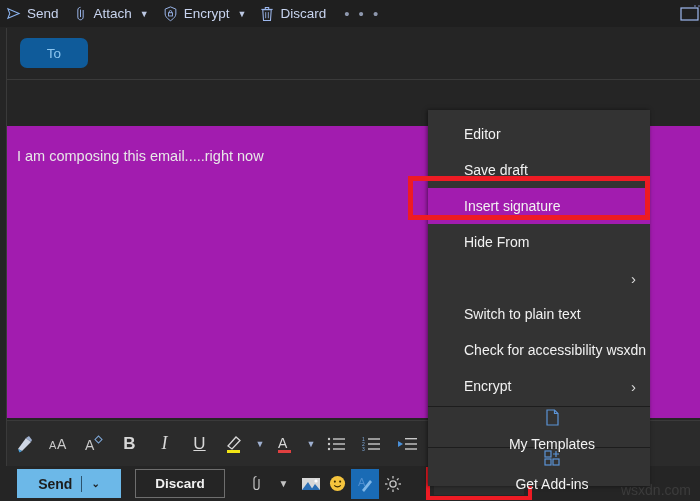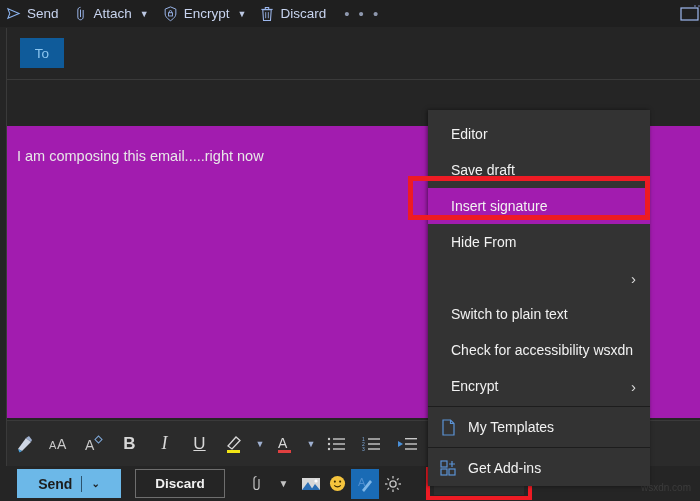--- a/index.html
+++ b/index.html
@@ -30,23 +30,23 @@
   
   .leftrule {
     position: absolute; left: 6px; top: 28px; width: 1px; height: 440px;
     background: #3a3a3a;
   }
   .to-row {
     position: absolute; left: 7px; top: 28px; width: 693px; height: 52px;
     border-bottom: 1px solid #3a3a3a;
   }
   .to-chip {
-    position: absolute; left: 13px; top: 10px; width: 44px; height: 30px;
+    position: absolute; left: 13px; top: 10px; width: 68px; height: 30px;
     background: #0f5b9a; color: #8cc6f0; font-size: 13.5px;
-    display: flex; align-items: center; justify-content: center;
+    display: flex; align-items: center; justify-content: center; border-radius: 7px;
   }
   .subject-row {
     position: absolute; left: 7px; top: 80px; width: 693px; height: 46px;
     border-bottom: 1px solid #3a3a3a;
   }
   .subject-text {
     position: absolute; left: 10px; top: 15px;
     color: #e6e6e6; font-size: 14.5px;
   }
 
@@ -102,41 +102,41 @@
     background: #2e2e2e; color: #cfcfcf;
     font-size: 14px; letter-spacing: 2.5px;
     display: flex; align-items: center; padding-left: 9px;
   }
   .dots-outline {
     position: absolute; left: 426px; top: 467px; width: 106px; height: 33px;
     border: 4px solid #ee1b24; pointer-events: none;
   }
   .watermark {
     position: absolute; right: 9px; top: 482px;
-    color: #3c3c3c; font-size: 10px; font-family: "Liberation Sans", sans-serif;
+    color: #3c3c3c; font-size: 14px; font-family: "Liberation Sans", sans-serif;
   }
 
   
   .menu {
     position: absolute; left: 428px; top: 110px; width: 222px;
     background: #333333;
     padding: 6px 0 0 0;
     box-shadow: -1px 0 4px rgba(0,0,0,.5);
   }
   .menu-item {
     height: 36px; display: flex; align-items: center;
-    color: #f2f2f2; font-size: 14px; padding-left: 23px;
+    color: #f2f2f2; font-size: 14px; padding-left: 36px;
     position: relative;
   }
   .menu-item.sel { background: #a21caf; }
   .menu-item .sub {
     position: absolute; right: 14px; top: 0; height: 36px;
     display: flex; align-items: center; color: #dcdcdc; font-size: 15px;
   }
-  .menu-item.with-icon { padding-left: 10px; gap: 10px; }
+  .menu-item.with-icon { padding-left: 26px; gap: 10px; flex-direction: column; }
   .menu-sep { height: 1px; background: #1d1d1d; margin: 2px 0; }
   .mi-icon { width: 20px; display: flex; align-items: center; justify-content: center; }
   .sel-outline {
     position: absolute; left: 408px; top: 176px; width: 242px; height: 44px;
     border: 5px solid #ee1b24; pointer-events: none;
   }
 </style>
 </head>
 <body>
 

